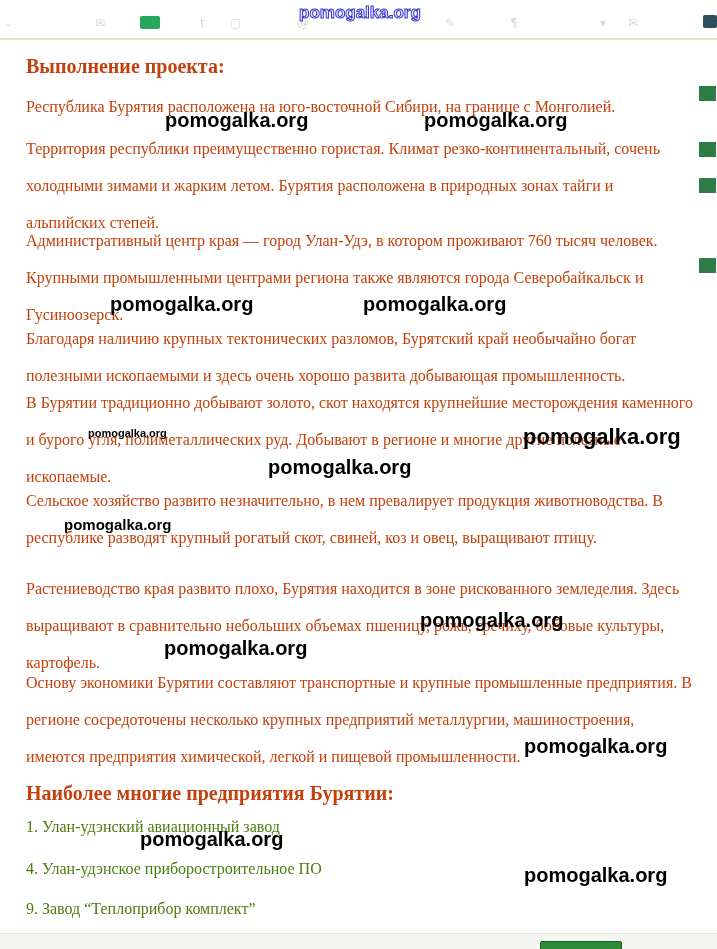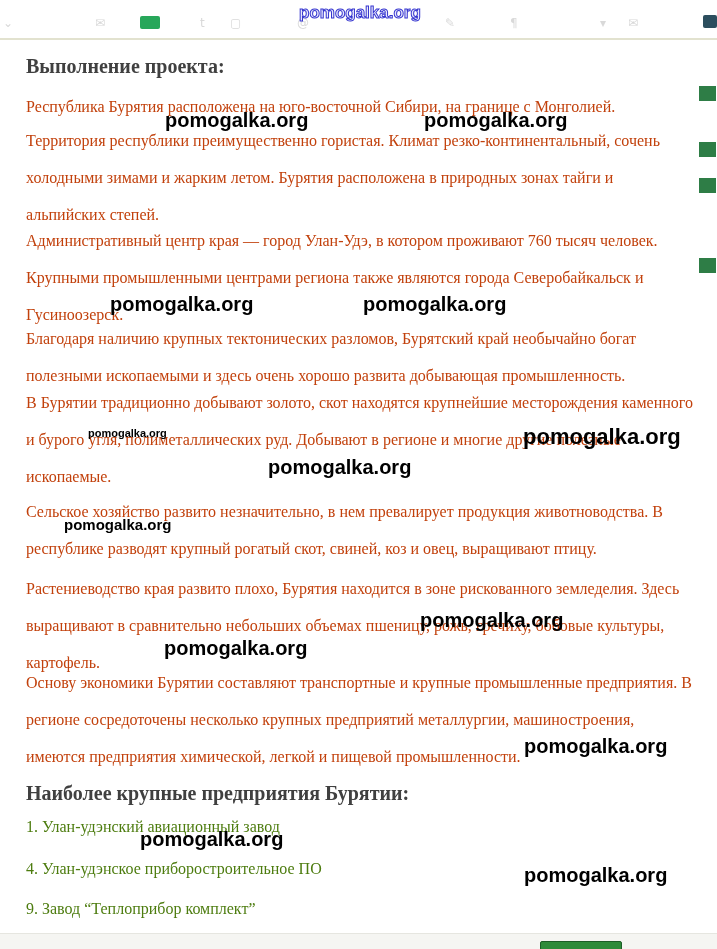--- a/index.html
+++ b/index.html
@@ -21,21 +21,21 @@
   
   .wm{position:absolute;font-family:"Liberation Sans","DejaVu Sans",sans-serif;
     font-weight:bold;color:#000;white-space:nowrap;}
   .wm-outline{position:absolute;left:299px;top:3px;
     font-family:"Liberation Sans","DejaVu Sans",sans-serif;
     font-weight:bold;font-size:17px;color:#e9e9fb;
     -webkit-text-stroke:1px #3535cf;white-space:nowrap;}
 
   
   .h-green{position:absolute;left:26px;margin:0;
-    font-size:20px;font-weight:bold;color:#404040;white-space:nowrap;}
+    font-size:20px;font-weight:bold;color:#c2410c;white-space:nowrap;}
   .para{position:absolute;left:26px;width:668px;margin:0;
     font-size:16px;line-height:37px;color:#c2410c;}
   .list-item{position:absolute;left:26px;width:668px;margin:0;
     font-size:16px;color:#4d7c0f;white-space:nowrap;}
 
   
   .edge-sq{position:absolute;left:699px;width:17px;height:15px;background:#2e7d46;}
 
   
   .footer-bar{position:absolute;left:0;top:933px;width:717px;height:16px;
@@ -59,28 +59,28 @@
   <span class="t-icon" style="left:628px">✉</span>
   <span class="t-dark"></span>
 </div>
 
 <div class="wm-outline">pomogalka.org</div>
 
 <div class="divider"></div>
 
 <h2 class="h-green" style="top:55px">Выполнение проекта:</h2>
 <p class="para" style="top:88px">Республика Бурятия расположена на юго-восточной Сибири, на границе с Монголией.</p>
-<p class="para" style="top:122px">Территория республики преимущественно гористая. Климат резко-континентальный, сочень холодными зимами и жарким летом. Бурятия расположена в природных зонах тайги и альпийских степей.</p>
+<p class="para" style="top:130px">Территория республики преимущественно гористая. Климат резко-континентальный, сочень холодными зимами и жарким летом. Бурятия расположена в природных зонах тайги и альпийских степей.</p>
 <p class="para" style="top:222px">Административный центр края — город Улан-Удэ, в котором проживают 760 тысяч человек. Крупными промышленными центрами региона также являются города Северобайкальск и Гусиноозерск.</p>
 <p class="para" style="top:320px">Благодаря наличию крупных тектонических разломов, Бурятский край необычайно богат полезными ископаемыми и здесь очень хорошо развита добывающая промышленность.</p>
 <p class="para" style="top:384px">В Бурятии традиционно добывают золото, скот находятся крупнейшие месторождения каменного и бурого угля, полиметаллических руд. Добывают в регионе и многие другие полезные ископаемые.</p>
-<p class="para" style="top:493px">Сельское хозяйство развито незначительно, в нем превалирует продукция животноводства. В республике разводят крупный рогатый скот, свиней, коз и овец, выращивают птицу.</p>
+<p class="para" style="top:482px">Сельское хозяйство развито незначительно, в нем превалирует продукция животноводства. В республике разводят крупный рогатый скот, свиней, коз и овец, выращивают птицу.</p>
 <p class="para" style="top:570px">Растениеводство края развито плохо, Бурятия находится в зоне рискованного земледелия. Здесь выращивают в сравнительно небольших объемах пшеницу, рожь, гречиху, бобовые культуры, картофель.</p>
 <p class="para" style="top:664px">Основу экономики Бурятии составляют транспортные и крупные промышленные предприятия. В регионе сосредоточены несколько крупных предприятий металлургии, машиностроения, имеются предприятия химической, легкой и пищевой промышленности.</p>
-<h2 class="h-green" style="top:782px">Наиболее крупные предприятия Бурятии:</h2>
+<h2 class="h-green" style="top:782px">Наиболее многие предприятия Бурятии:</h2>
 <p class="list-item" style="top:818px">1. Улан-удэнский авиационный завод</p>
 <p class="list-item" style="top:860px">4. Улан-удэнское приборостроительное ПО</p>
 <p class="list-item" style="top:900px">9. Завод “Теплоприбор комплект”</p>
 
 <div class="wm" style="left:165px;top:109px;font-size:20px">pomogalka.org</div>
 <div class="wm" style="left:424px;top:109px;font-size:20px">pomogalka.org</div>
 <div class="wm" style="left:110px;top:293px;font-size:20px">pomogalka.org</div>
 <div class="wm" style="left:363px;top:293px;font-size:20px">pomogalka.org</div>
 <div class="wm" style="left:88px;top:427px;font-size:11px">pomogalka.org</div>
 <div class="wm" style="left:523px;top:424px;font-size:22px">pomogalka.org</div>

